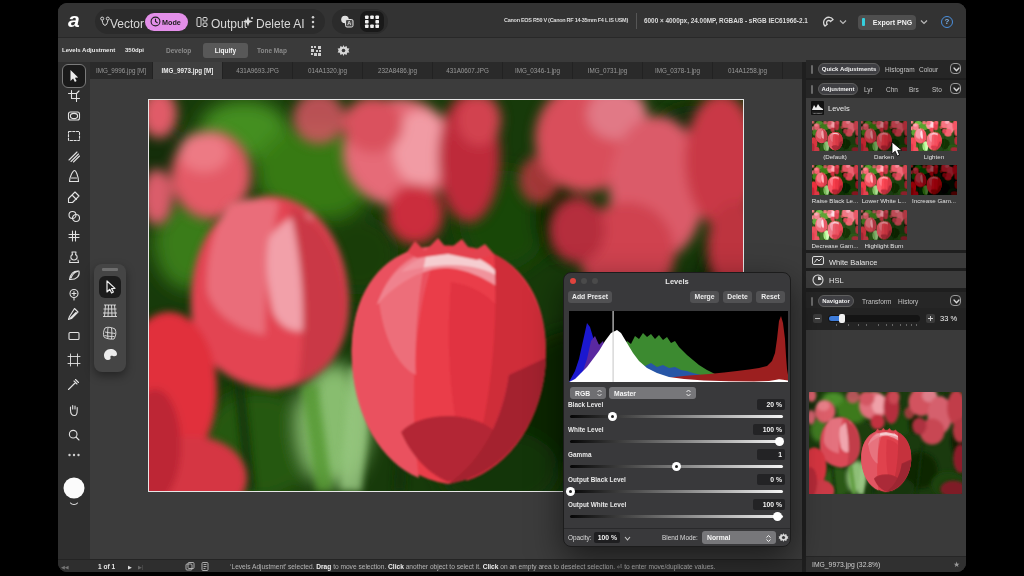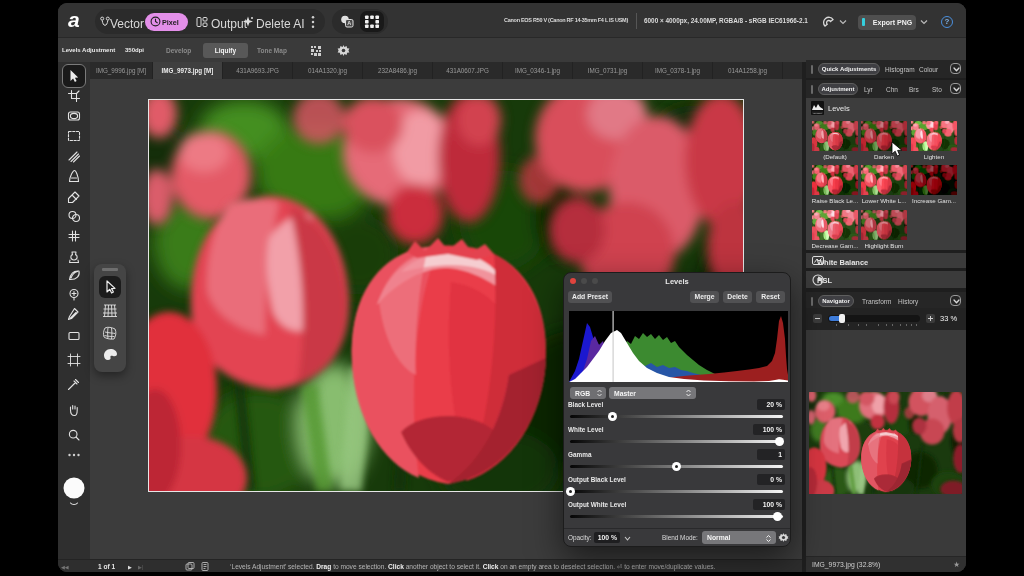--- a/index.html
+++ b/index.html
@@ -73,21 +73,21 @@
   .pbar .ptab { position:absolute; top:5.5px; font-size:6.5px; color:#c3c3c3; }
   .pbar .handle { position:absolute; left:5px; top:5px; width:2px; height:9px; background:#6a6a6a; border-radius:1px; }
   .chev { position:absolute; left:144px; top:3px; width:11px; height:11px; border:1px solid #9a9a9a;
     border-radius:4px; }
   .chev svg { position:absolute; left:1px; top:2px; }
   #adjcontent { position:absolute; left:0; top:38px; width:160px; height:152px; background:#3d3d3d; }
   .thumb { position:absolute; width:46px; height:30px; overflow:hidden; background:#000; }
   .thumb svg { display:block; }
   .tlabel { position:absolute; width:50px; font-size:6.2px; color:#e2e2e2; text-align:center; white-space:nowrap; }
   .card { position:absolute; left:0; width:160px; background:#3b3b3b; }
-  .card .ctxt { position:absolute; left:11px; top:4.5px; font-size:7.5px; color:#e5e5e5;font-weight:bold; }
+  .card .ctxt { position:absolute; left:23px; top:4.5px; font-size:7.5px; color:#e5e5e5; }
   #zoomrow { position:absolute; left:0; top:248px; width:160px; height:22px; background:#232323; }
   #navprev { position:absolute; left:0; top:270px; width:160px; height:226px; background:#3a3a3a; }
   #navthumb { position:absolute; left:3px; top:62px; width:153px; height:102px; background:#000; }
   #rbottom { position:absolute; left:0; top:496px; width:160px; height:16px; background:#303030;
     border-top:1px solid #262626; }
   #rbottom span { position:absolute; left:6px; top:4px; font-size:6.8px; color:#cfcfcf; }
 
   
   #dlg { position:absolute; left:505px; top:269px; width:228px; height:275px;
     background:#39393b; border-radius:8px; box-shadow:0 12px 34px rgba(0,0,0,0.55);
@@ -210,21 +210,21 @@
             <circle cx="8.8" cy="2.6" r="1.5"></circle>
             <path d="M3.2 4.4 C3.6 7.5 4.6 9.3 6 9.3 C7.4 9.3 8.4 7.5 8.8 4.4"></path>
           </g>
         </svg>
       <span class="ptxt" style="left:15px">Vector</span>
       <div id="pixelpill">
         <svg width="11" height="11" style="position:absolute;left:5px;top:3.5px">
             <circle cx="5.5" cy="5.5" r="4.4" fill="none" stroke="#222" stroke-width="1.1"></circle>
             <path d="M5.5 2.8 L5.5 5.5 L7.6 7" stroke="#222" stroke-width="1.1" fill="none"></path>
           </svg>
-        <span>Pixel</span>
+        <span>Mode</span>
       </div>
       <svg width="12" height="12" style="position:absolute;left:101px;top:6.5px">
           <g stroke="#ddd" fill="none" stroke-width="1">
             <rect x="1" y="1.5" width="4" height="9" rx="1"></rect>
             <rect x="7" y="1.5" width="4" height="3.5" rx="1"></rect>
             <rect x="7" y="7" width="4" height="3.5" rx="1"></rect>
           </g>
         </svg>
       <span class="ptxt" style="left:116px">Output</span>
       <svg width="12" height="12" style="position:absolute;left:147px;top:6.5px">

